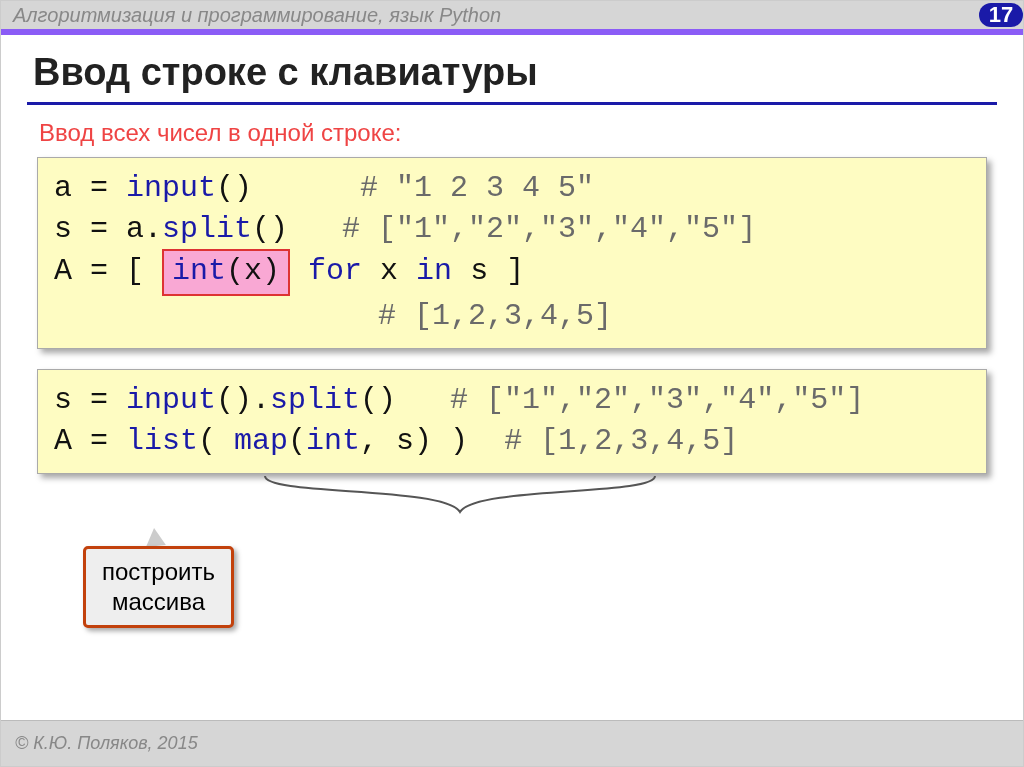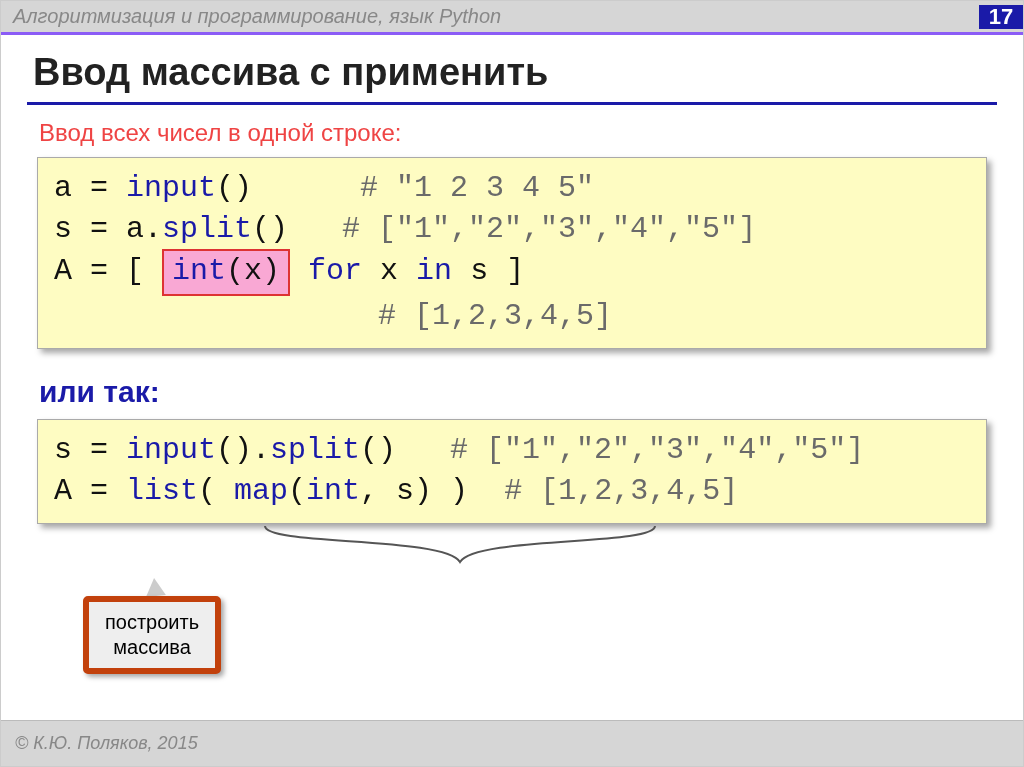--- a/index.html
+++ b/index.html
@@ -14,34 +14,35 @@
   .header {
     background: #d6d6d6;
     height: 34px;
     display: flex;
     align-items: center;
     justify-content: space-between;
     padding: 0 12px;
     color: #888;
     font-style: italic;
     font-size: 20px;
-    border-bottom: 3px solid #8b5cf6;
+    border-bottom: 6px solid #8b5cf6;
   }
   .pagenum {
     background: #1a1aa8;
     color: #fff;
     width: 44px;
     height: 24px;
     display: flex;
     align-items: center;
     justify-content: center;
     font-size: 22px;
     font-weight: bold;
     font-style: normal;
     margin: -1px -12px -1px 0;
+    border-radius: 16px;
   }
   .main {
     padding: 10px 26px 0 26px;
   }
   h1 {
     font-size: 38px;
     font-weight: bold;
     color: #222;
     padding: 6px 0 8px 6px;
   }
@@ -84,25 +85,25 @@
     padding: 6px 0 10px 12px;
   }
   .callouts {
     position: relative;
     height: 170px;
     margin-top: -6px;
   }
   .callout {
     position: absolute;
     background: #eee;
-    border: 6px solid #c2410c;
+    border: 3px solid #c2410c;
     box-shadow: 3px 3px 5px rgba(0,0,0,0.35);
     border-radius: 5px;
     padding: 8px 16px;
-    font-size: 20px;
+    font-size: 24px;
     text-align: center;
     line-height: 1.25;
   }
   .callout .mono { font-family: "Courier New", monospace; color: #1a1aa8; }
   .callout.c1 { left: 56px;  top: 58px; }
   .callout.c2 { left: 412px; top: 46px; }
   .pointer {
     position: absolute;
     width: 0; height: 0;
     border-left: 10px solid transparent;
@@ -134,30 +135,29 @@
 </style>
 </head>
 <body>
 
 <div class="header">
   <span>Алгоритмизация и программирование, язык Python</span>
   <span class="pagenum">17</span>
 </div>
 
 <div class="main">
-  <h1>Ввод массива с применить</h1>
+  <h1>Ввод строке с клавиатуры</h1>
   <div class="rule"></div>
   <h2>Ввод всех чисел в одной строке:</h2>
 
   <div class="codebox"><span>a = </span><span class="kw">input</span><span>()      </span><span class="cmt"># "1 2 3 4 5"</span>
 <span>s = a.</span><span class="kw">split</span><span>()   </span><span class="cmt"># ["1","2","3","4","5"]</span>
 <span>A = [ </span><span class="hl"><span class="kw">int</span><span>(x)</span></span><span> </span><span class="kw">for</span><span> x </span><span class="kw">in</span><span> s ]</span>
 <span>                  </span><span class="cmt"># [1,2,3,4,5]</span></div>
 
-  <div class="or-label">или так:</div>
 
   <div class="codebox"><span>s = </span><span class="kw">input</span><span>().</span><span class="kw">split</span><span>()   </span><span class="cmt"># ["1","2","3","4","5"]</span>
 <span>A = </span><span class="kw">list</span><span>( </span><span class="kw">map</span><span>(</span><span class="kw">int</span><span>, s) )  </span><span class="cmt"># [1,2,3,4,5]</span></div>
 
   <div class="callouts">
     <svg class="brace-svg" viewBox="0 0 410 66">
       <path d="M10 4 C 10 24, 190 14, 205 40 C 220 14, 400 24, 400 4" fill="none" stroke="#555" stroke-width="2"></path>
     </svg>
     <div class="pointer p1"></div>
 

